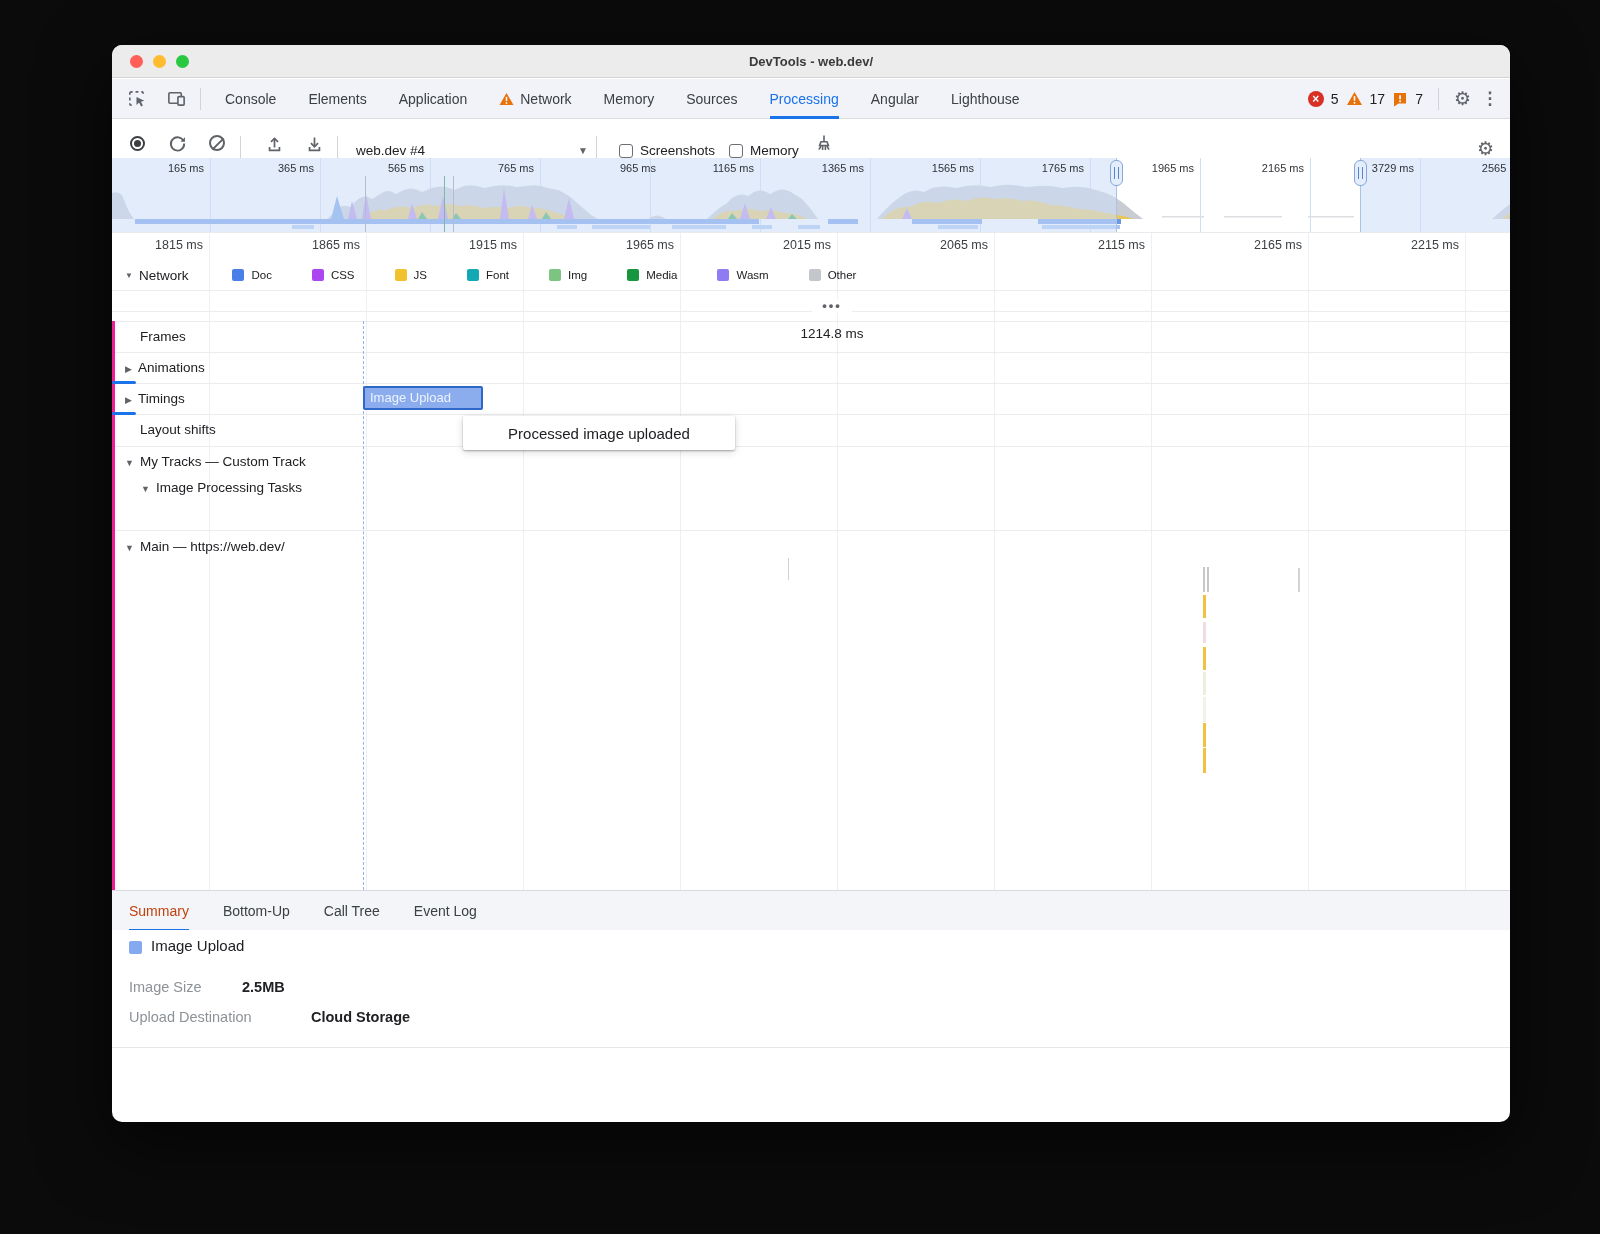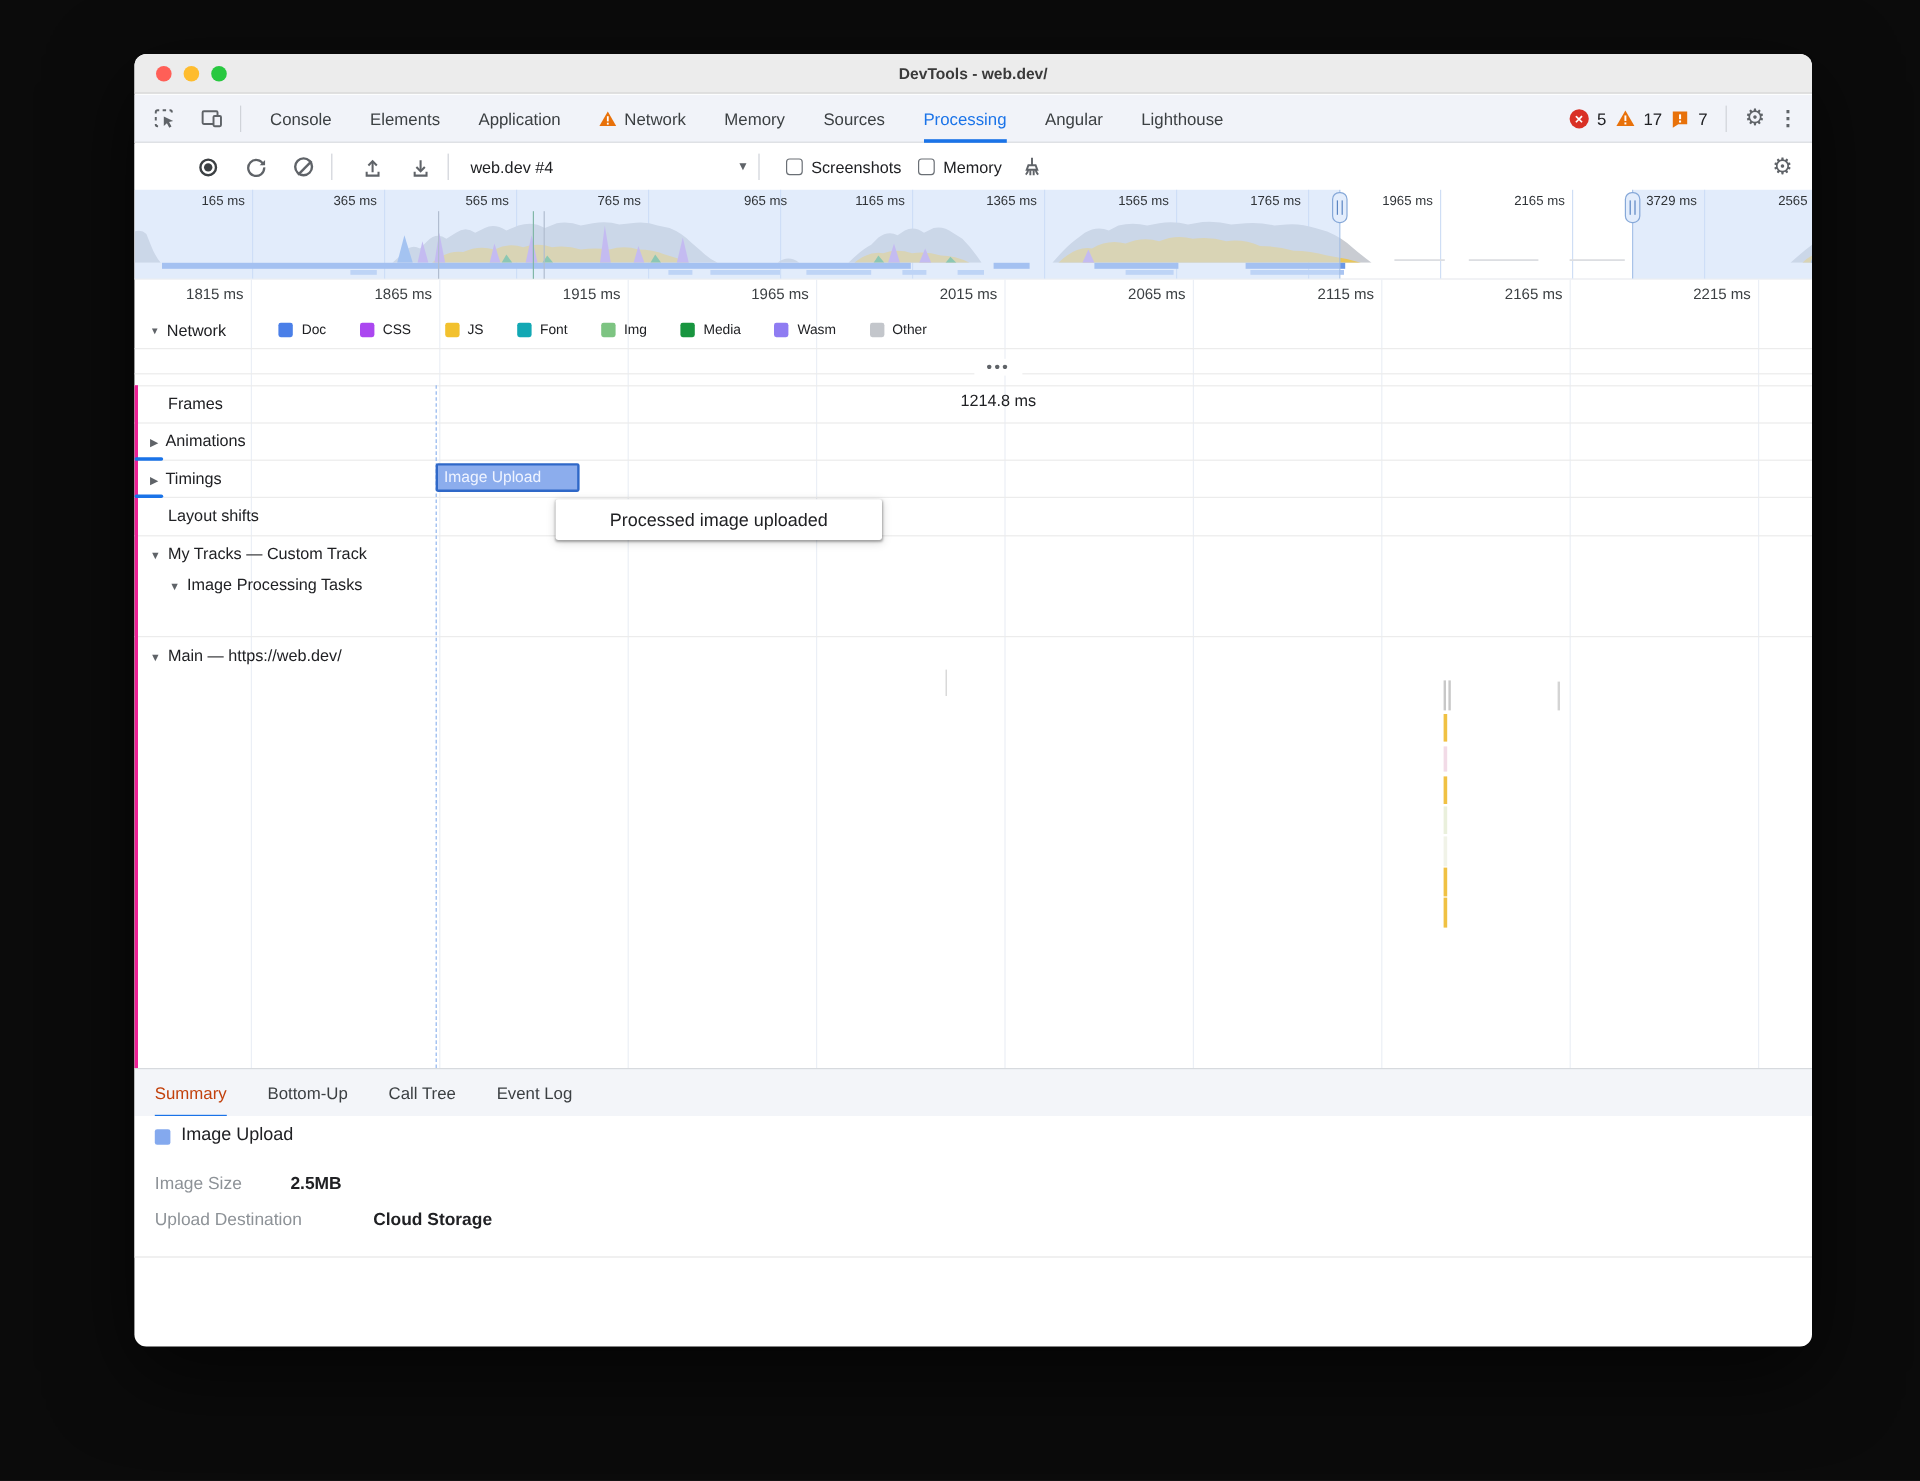--- a/index.html
+++ b/index.html
@@ -23,21 +23,21 @@
          border-bottom:3px solid transparent; border-top:3px solid transparent; }
   .tab.active { color:#1a73e8; border-bottom-color:#1a73e8; }
   .badges { margin-left:auto; display:flex; align-items:center; gap:7px; font-size:14px; color:#202124; }
   .errcircle { width:16px; height:16px; border-radius:50%; background:#d93025; color:#fff; font-size:11px;
                font-weight:bold; display:flex; align-items:center; justify-content:center; line-height:1; }
   .kebab { font-size:17px; font-weight:bold; color:#5f6368; width:24px; text-align:center; }
   .gear { font-size:19px; color:#5f6368; line-height:1; }
 
   
   .toolbar { position:absolute; left:0; top:75px; width:100%; height:38px; background:#fff;
-             display:flex; align-items:center; font-size:13.5px; color:#202124;padding-left:36px; }
+             display:flex; align-items:flex-end; font-size:13.5px; color:#202124; }
   .toolbar .ic { display:flex; align-items:center; justify-content:center; width:30px; height:30px; margin-left:10px; }
   .rec { width:15px; height:15px; border:2px solid #3c4043; border-radius:50%; display:flex; align-items:center; justify-content:center; }
   .rec i { width:7px; height:7px; background:#3c4043; border-radius:50%; }
   .block { width:16px; height:16px; border:2px solid #5f6368; border-radius:50%; position:relative; }
   .block i { position:absolute; left:-1px; top:6px; width:16px; height:2px; background:#5f6368; transform:rotate(-45deg); }
   .profile { width:232px; margin-left:10px; display:flex; align-items:center; justify-content:space-between; }
   .caret { font-size:10px; color:#5f6368; }
   .cbwrap { display:flex; align-items:center; gap:7px; margin-left:14px; }
   .cb { width:14px; height:14px; border:1.5px solid #6a6f75; border-radius:3px; background:#fff; }
 
@@ -58,21 +58,21 @@
   .cpunet { position:absolute; right:3px; font-size:11px; font-weight:normal; color:#5f6368; z-index:5;text-align:right; }
 
   
   .gridv { position:absolute; top:188px; height:657px; width:1px; background:#ebeff6; z-index:0; }
   .rlabel { position:absolute; top:193px; width:104px; text-align:right; font-size:12.5px; color:#3c4043; z-index:1; }
   .hline { position:absolute; left:0; width:1438px; height:1px; background:#ececec; z-index:1; }
 
   
   .netrow { position:absolute; left:0; top:216px; width:1438px; height:28px; display:flex; align-items:center; z-index:2; font-size:13.5px; color:#202124; }
   .arr { font-size:8px; color:#5f6368; margin-right:6px; }
-  .legend { display:flex; align-items:flex-end; margin-left:44px; gap:4px; }
+  .legend { display:flex; align-items:flex-end; margin-left:44px; gap:16px; }
   .litem { display:flex; align-items:center; margin-right:24px; }
   .chip { width:12px; height:12px; border-radius:2px; margin-right:7px; }
   .llabel { font-size:11.5px; color:#202124; }
   .dots { position:absolute; left:700px; top:254px; width:40px; text-align:center; font-size:13px; font-weight:bold;
           color:#5f6368; letter-spacing:2px; background:#fff; z-index:3; line-height:14px; }
 
   
   .trklabel { position:absolute; font-size:13.5px; color:#202124; height:31px; line-height:31px; z-index:2; white-space:nowrap; }
   .trklabel .arr { font-size:9px; }
   .magenta { position:absolute; left:0; top:276px; width:3px; height:569px; z-index:4; }

